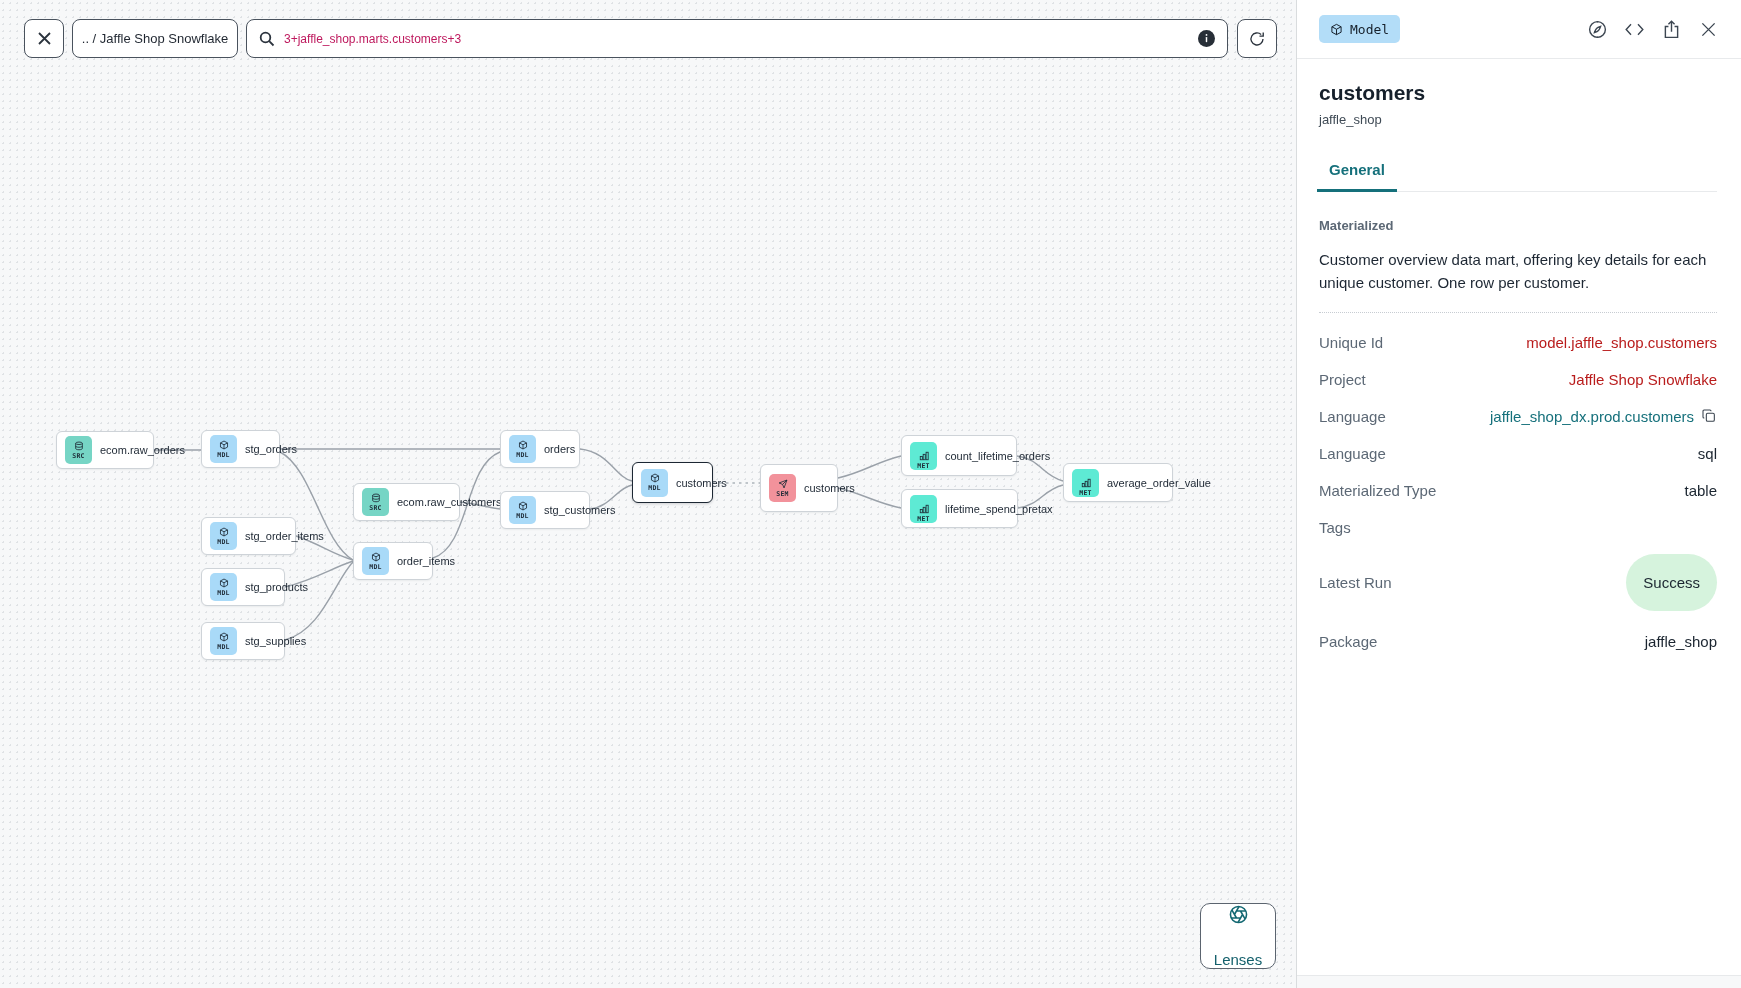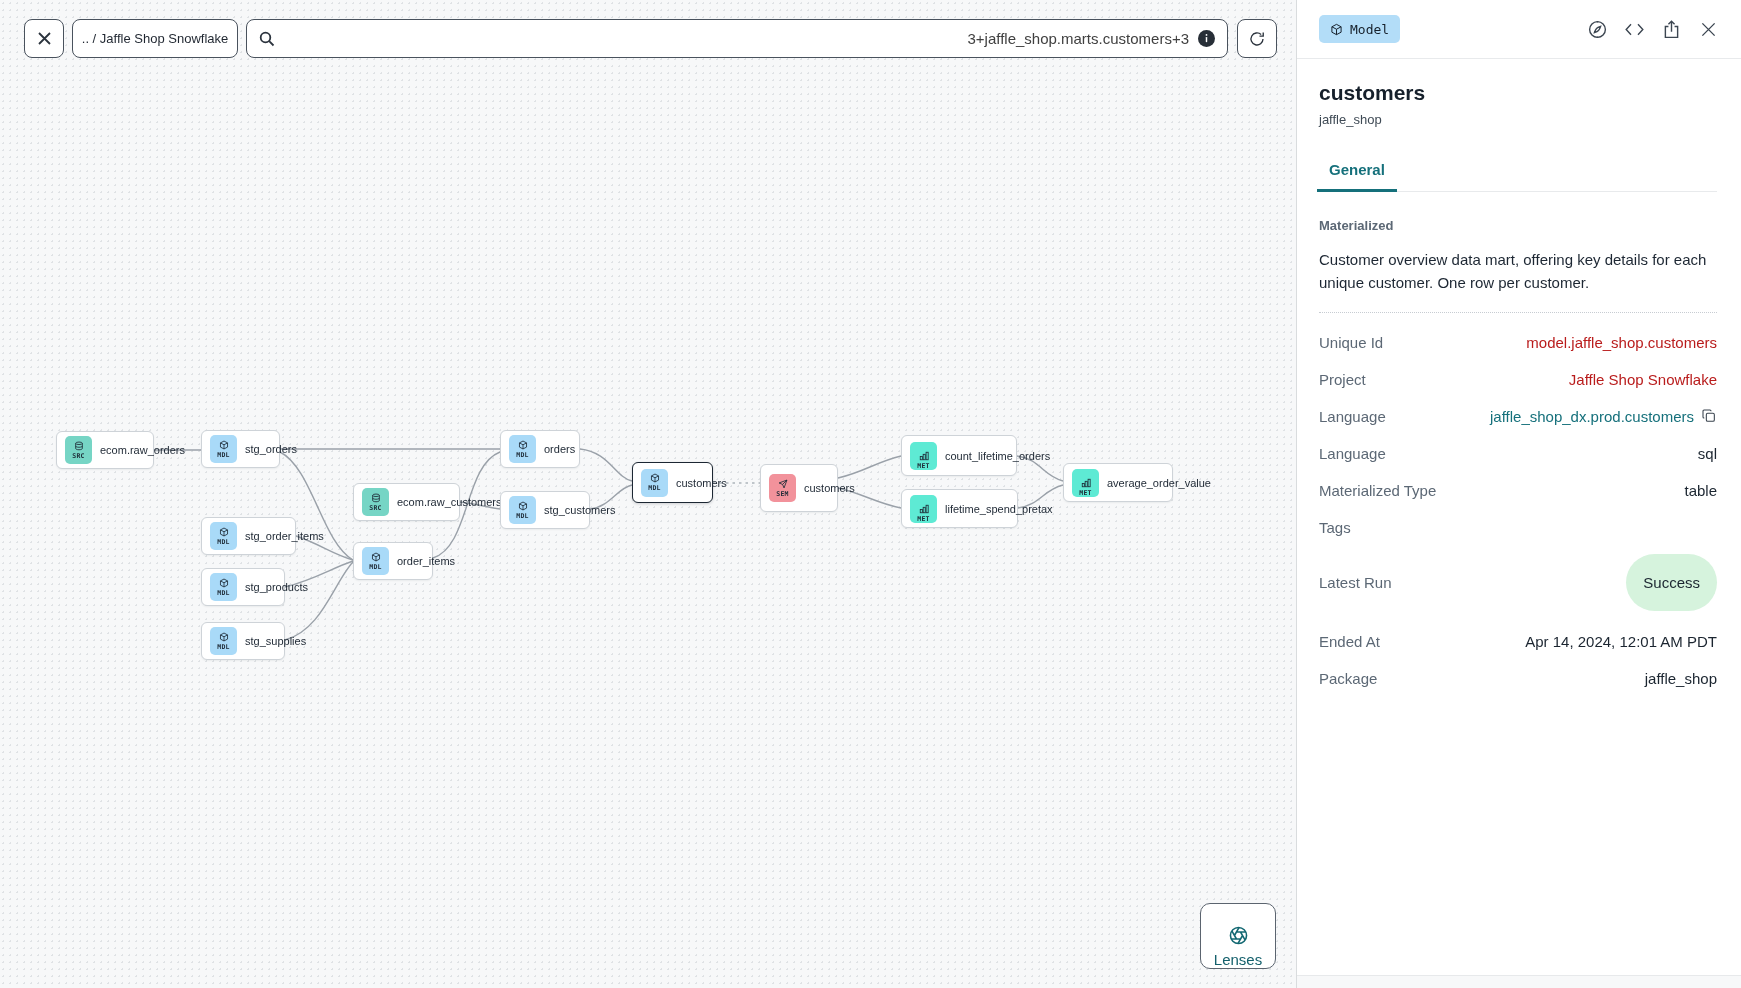--- a/index.html
+++ b/index.html
@@ -25,22 +25,22 @@
     color:#2b333d; cursor:pointer;
   }
   .tb-close { left:24px; width:40px; }
   .tb-crumb { left:72px; width:166px; font-size:13px; color:#1f2630; font-weight:400; }
   .tb-search {
     position:absolute; top:19px; left:246px; width:982px; height:39px;
     background:#fff; border:1px solid #49525d; border-radius:8px;
     display:flex; align-items:center; padding:0 12px; gap:9px;
   }
   .tb-search input {
-    flex:1; border:none; outline:none; font-size:15px; color:#404040;
-    font-family:"Liberation Sans", sans-serif; background:transparent;text-align:right;
+    flex:1; border:none; outline:none; font-size:12px; color:#be185d;
+    font-family:"Liberation Sans", sans-serif; background:transparent;
   }
   .info-dot {
     width:17px; height:17px; border-radius:50%; background:#272e37;
     display:flex; align-items:center; justify-content:center; flex:0 0 auto;
   }
   .tb-refresh { left:1237px; width:40px; }
 
   
   .node {
     position:absolute; background:#fff; border:1px solid #ced3d8; border-radius:6px;
@@ -58,21 +58,21 @@
   .chip svg { width:10px; height:10px; stroke:#1d2a36; fill:none; stroke-width:2; }
   .chip.src { background:#76d5c5; }
   .chip.mdl { background:#a9daf8; }
   .chip.sem { background:#f2929b; }
   .chip.met { background:#5eead4;justify-content:flex-end; }
 
   
   .lenses {
     position:absolute; left:1200px; top:903px; width:76px; height:66px;
     background:#fff; border:1px solid #5b646f; border-radius:10px;
-    display:flex; flex-direction:column; align-items:center; justify-content:flex-end; gap:5px;
+    display:flex; flex-direction:column; align-items:center; justify-content:space-between; gap:5px;
     cursor:pointer;
   }
   .lenses svg { width:21px; height:21px; stroke:#136872; fill:none; stroke-width:1.8; }
   .lenses span { font-size:15px; color:#14606c; }
 
   
   .panel {
     position:absolute; left:1297px; top:0; width:444px; height:988px;
     background:#fff; display:flex; flex-direction:column;
   }
@@ -409,23 +409,19 @@
       <span class="rl">Tags</span>
       <span class="rv"></span>
     </div>
     <div class="rowline row-latest">
       <span class="rl">Latest Run</span>
       <span class="rv">
           <span class="badge-success">Success</span>
         </span>
     </div>
     <div class="rowline">
-      <span class="rl">Ended At</span>
-      <span class="rv">Apr 14, 2024, 12:01 AM PDT</span>
-    </div>
-    <div class="rowline">
       <span class="rl">Package</span>
       <span class="rv">jaffle_shop</span>
     </div>
   </div>
 
   <div class="p-foot"></div>
 </div>
 
 </body></html>

